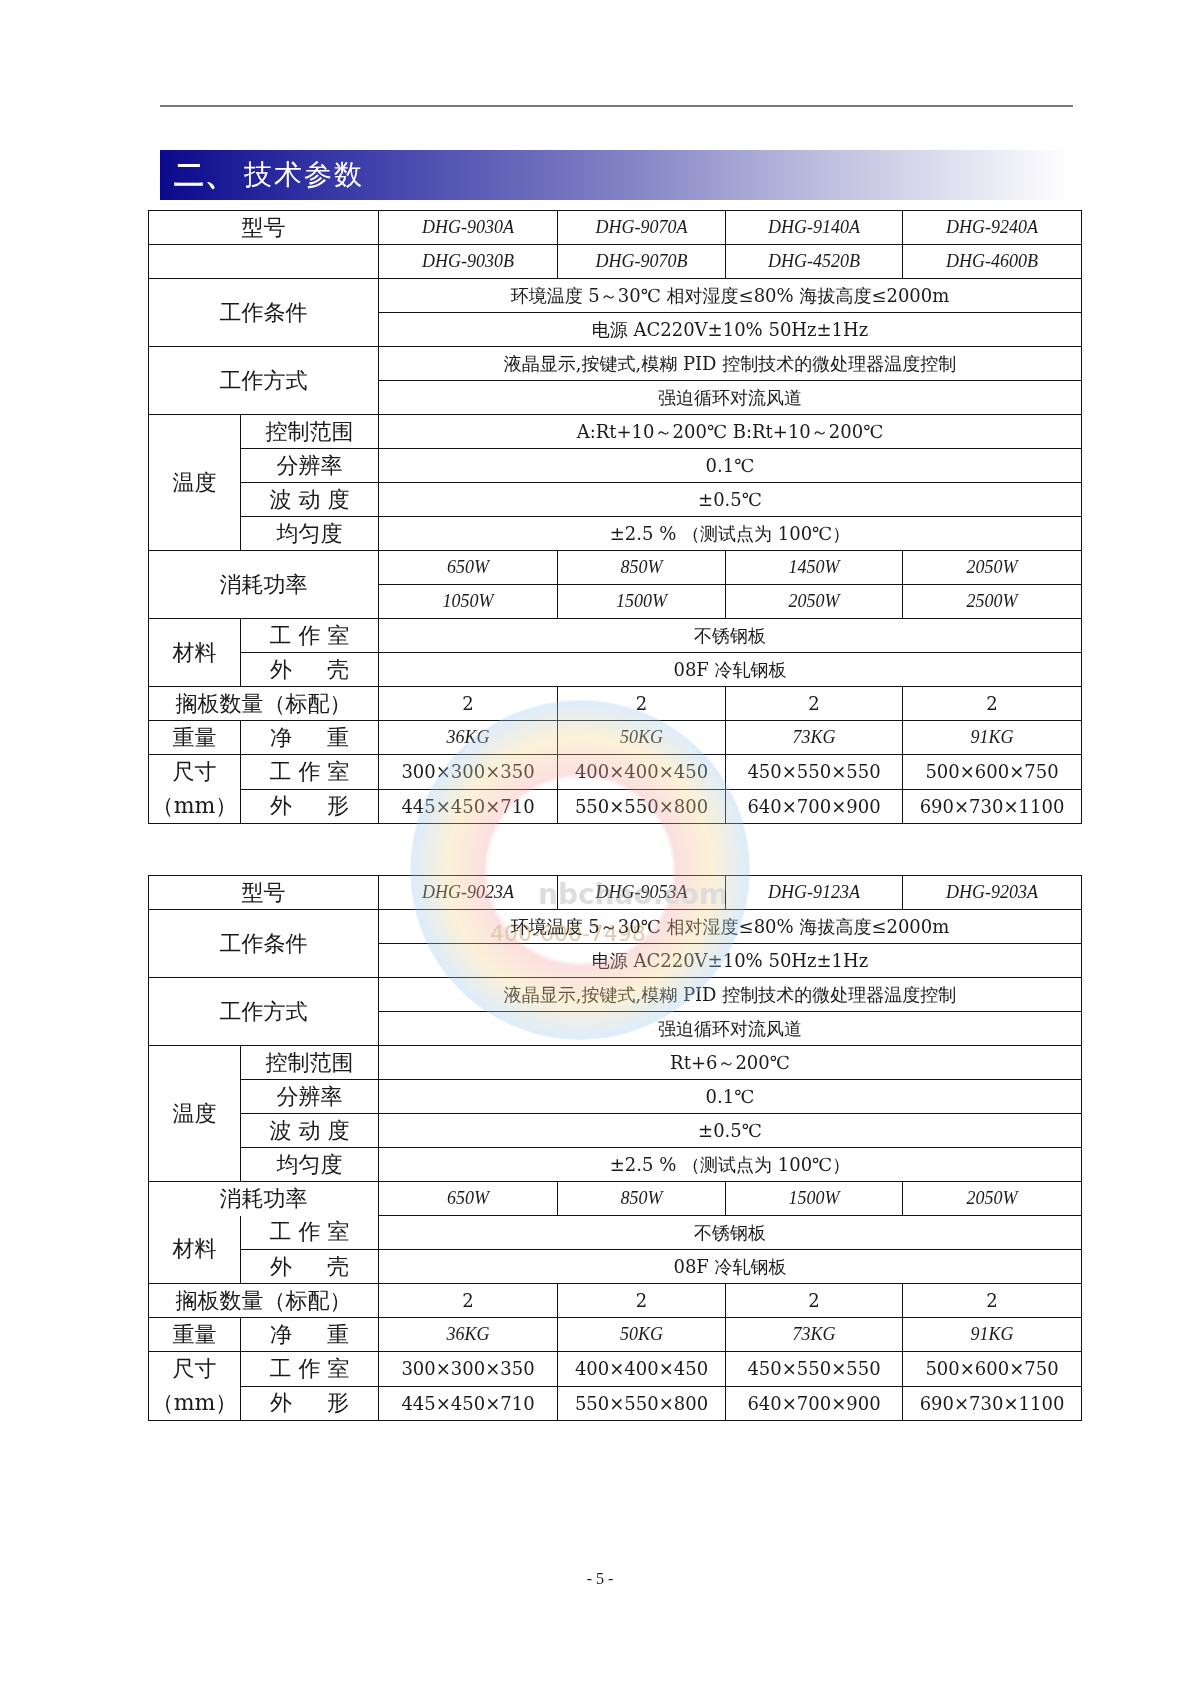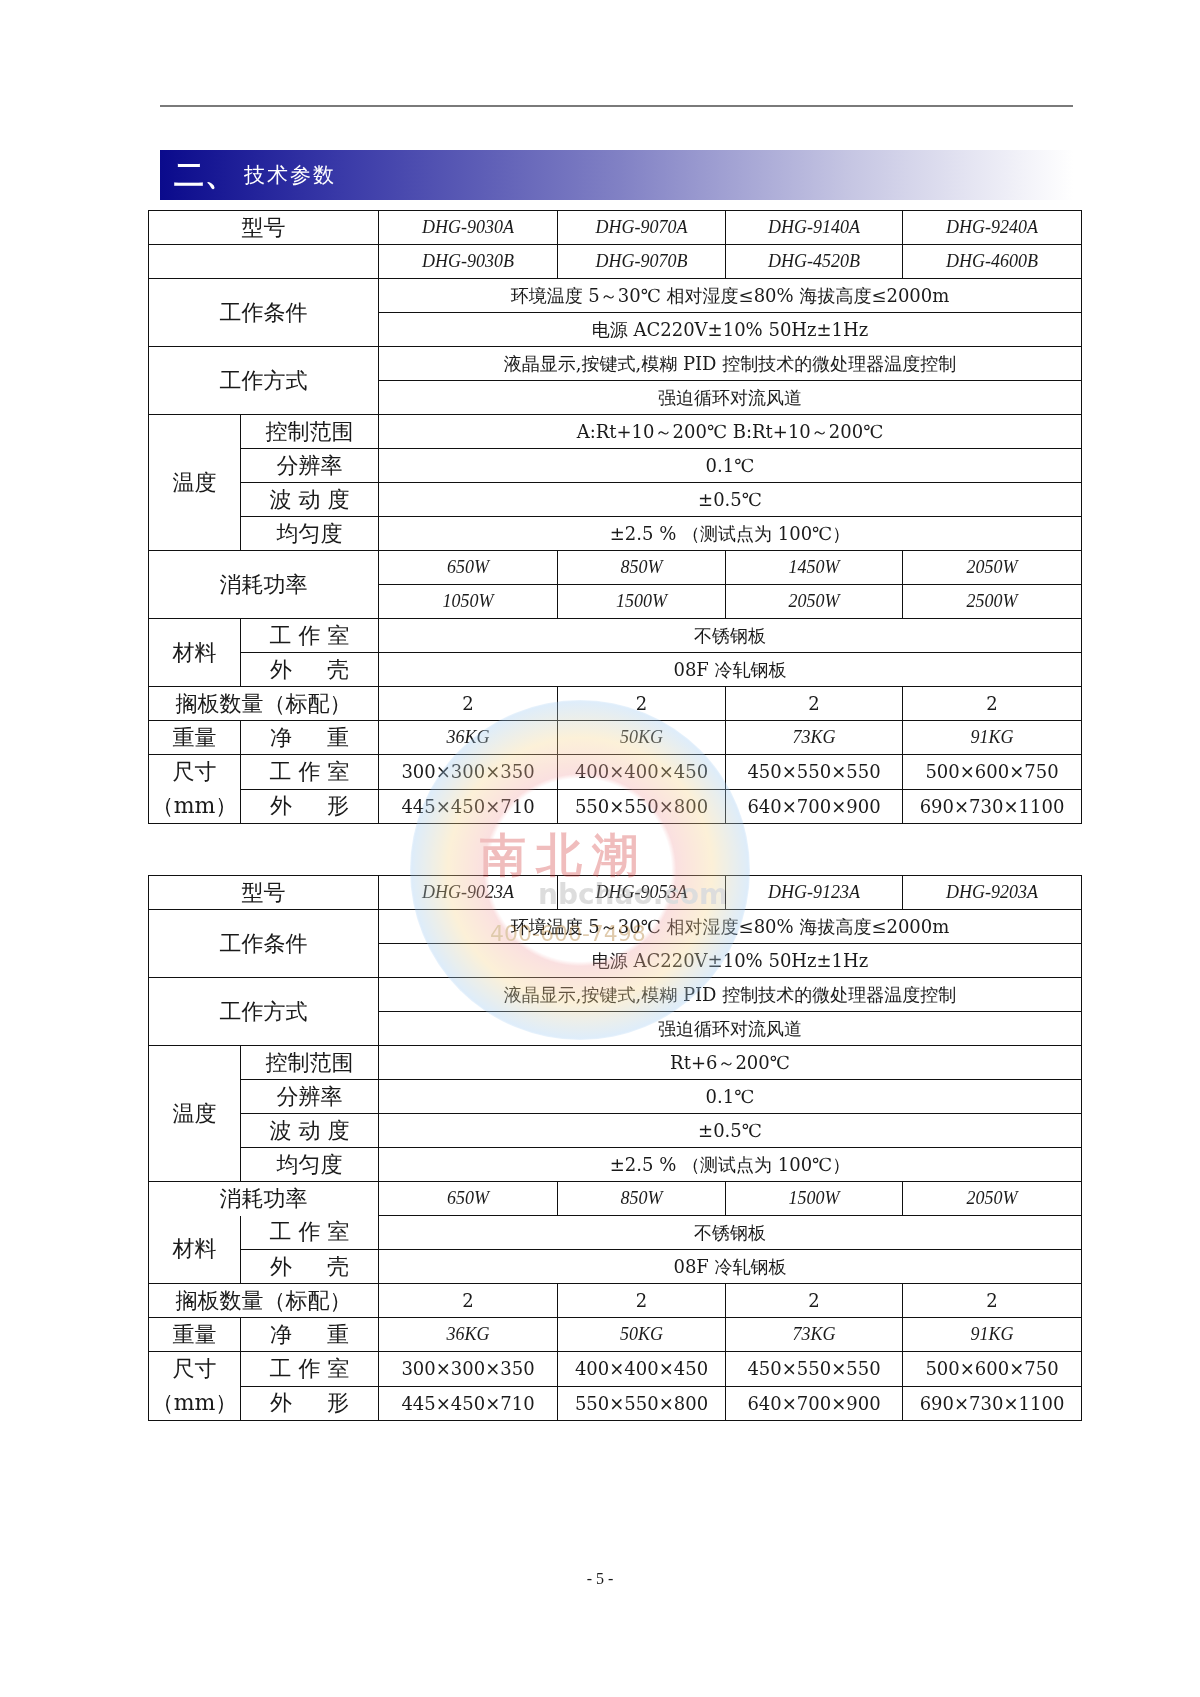--- a/index.html
+++ b/index.html
@@ -3,21 +3,21 @@
 <meta charset="utf-8">
 <style>
   html, body { margin: 0; padding: 0; background: #ffffff; }
   body { width: 1200px; height: 1697px; position: relative; overflow: hidden;
          font-family: "DejaVu Serif", "Liberation Serif", serif; color: #1a1a1a; }
   .top-rule { position: absolute; left: 160px; top: 105px; width: 913px; height: 2px; background: #7a7a7a; }
   .section-bar { position: absolute; left: 160px; top: 150px; width: 913px; height: 50px;
                  background: linear-gradient(to right, #0a0a8c 0%, #3a3aa8 20%, #8080c4 50%, #c4c4e2 75%, #ffffff 100%);
                  display: flex; align-items: center; }
   .section-bar .num { color: #fff; font-family: "DejaVu Sans", sans-serif; font-size: 30px; font-weight: bold; margin-left: 14px; letter-spacing: 1px; }
-  .section-bar .title { color: #fff; font-family: "DejaVu Sans", sans-serif; font-size: 21px; margin-left: 8px; letter-spacing: 2px; }
+  .section-bar .title { color: #fff; font-family: "DejaVu Sans", sans-serif; font-size: 28px; margin-left: 8px; letter-spacing: 2px; }
 
   table.spec { position: absolute; left: 148px; width: 933px; border-collapse: collapse; table-layout: fixed; }
   table.spec td { border: 1.5px solid #111; height: 33px; padding: 0; text-align: center; vertical-align: middle;
                   font-size: 18px; white-space: nowrap; font-family: "DejaVu Serif", "Liberation Serif", serif; }
   table.spec td.lbl { font-size: 22px; }
   table.spec td.mono { font-family: "Liberation Serif", "DejaVu Serif", serif; font-size: 18px; font-style: italic; }
   #table-1 { top: 210px; }
   #table-2 { top: 875px; }
   td.no-top { border-top: none !important; }
   td.no-bottom { border-bottom: none !important; }
@@ -250,18 +250,17 @@
     <td>445×450×710</td>
     <td>550×550×800</td>
     <td>640×700×900</td>
     <td>690×730×1100</td>
   </tr>
 </tbody>
   </table>
 
 <div class="watermark">
   <div class="blob b1"></div>
-  <div class="wm-cn">南北潮</div>
   <div class="wm-site">nbchao.com</div>
   <div class="wm-phone">400-600-7498</div>
 </div>
 
 <div class="page-number">- 5 -</div>
 
 </body></html>

